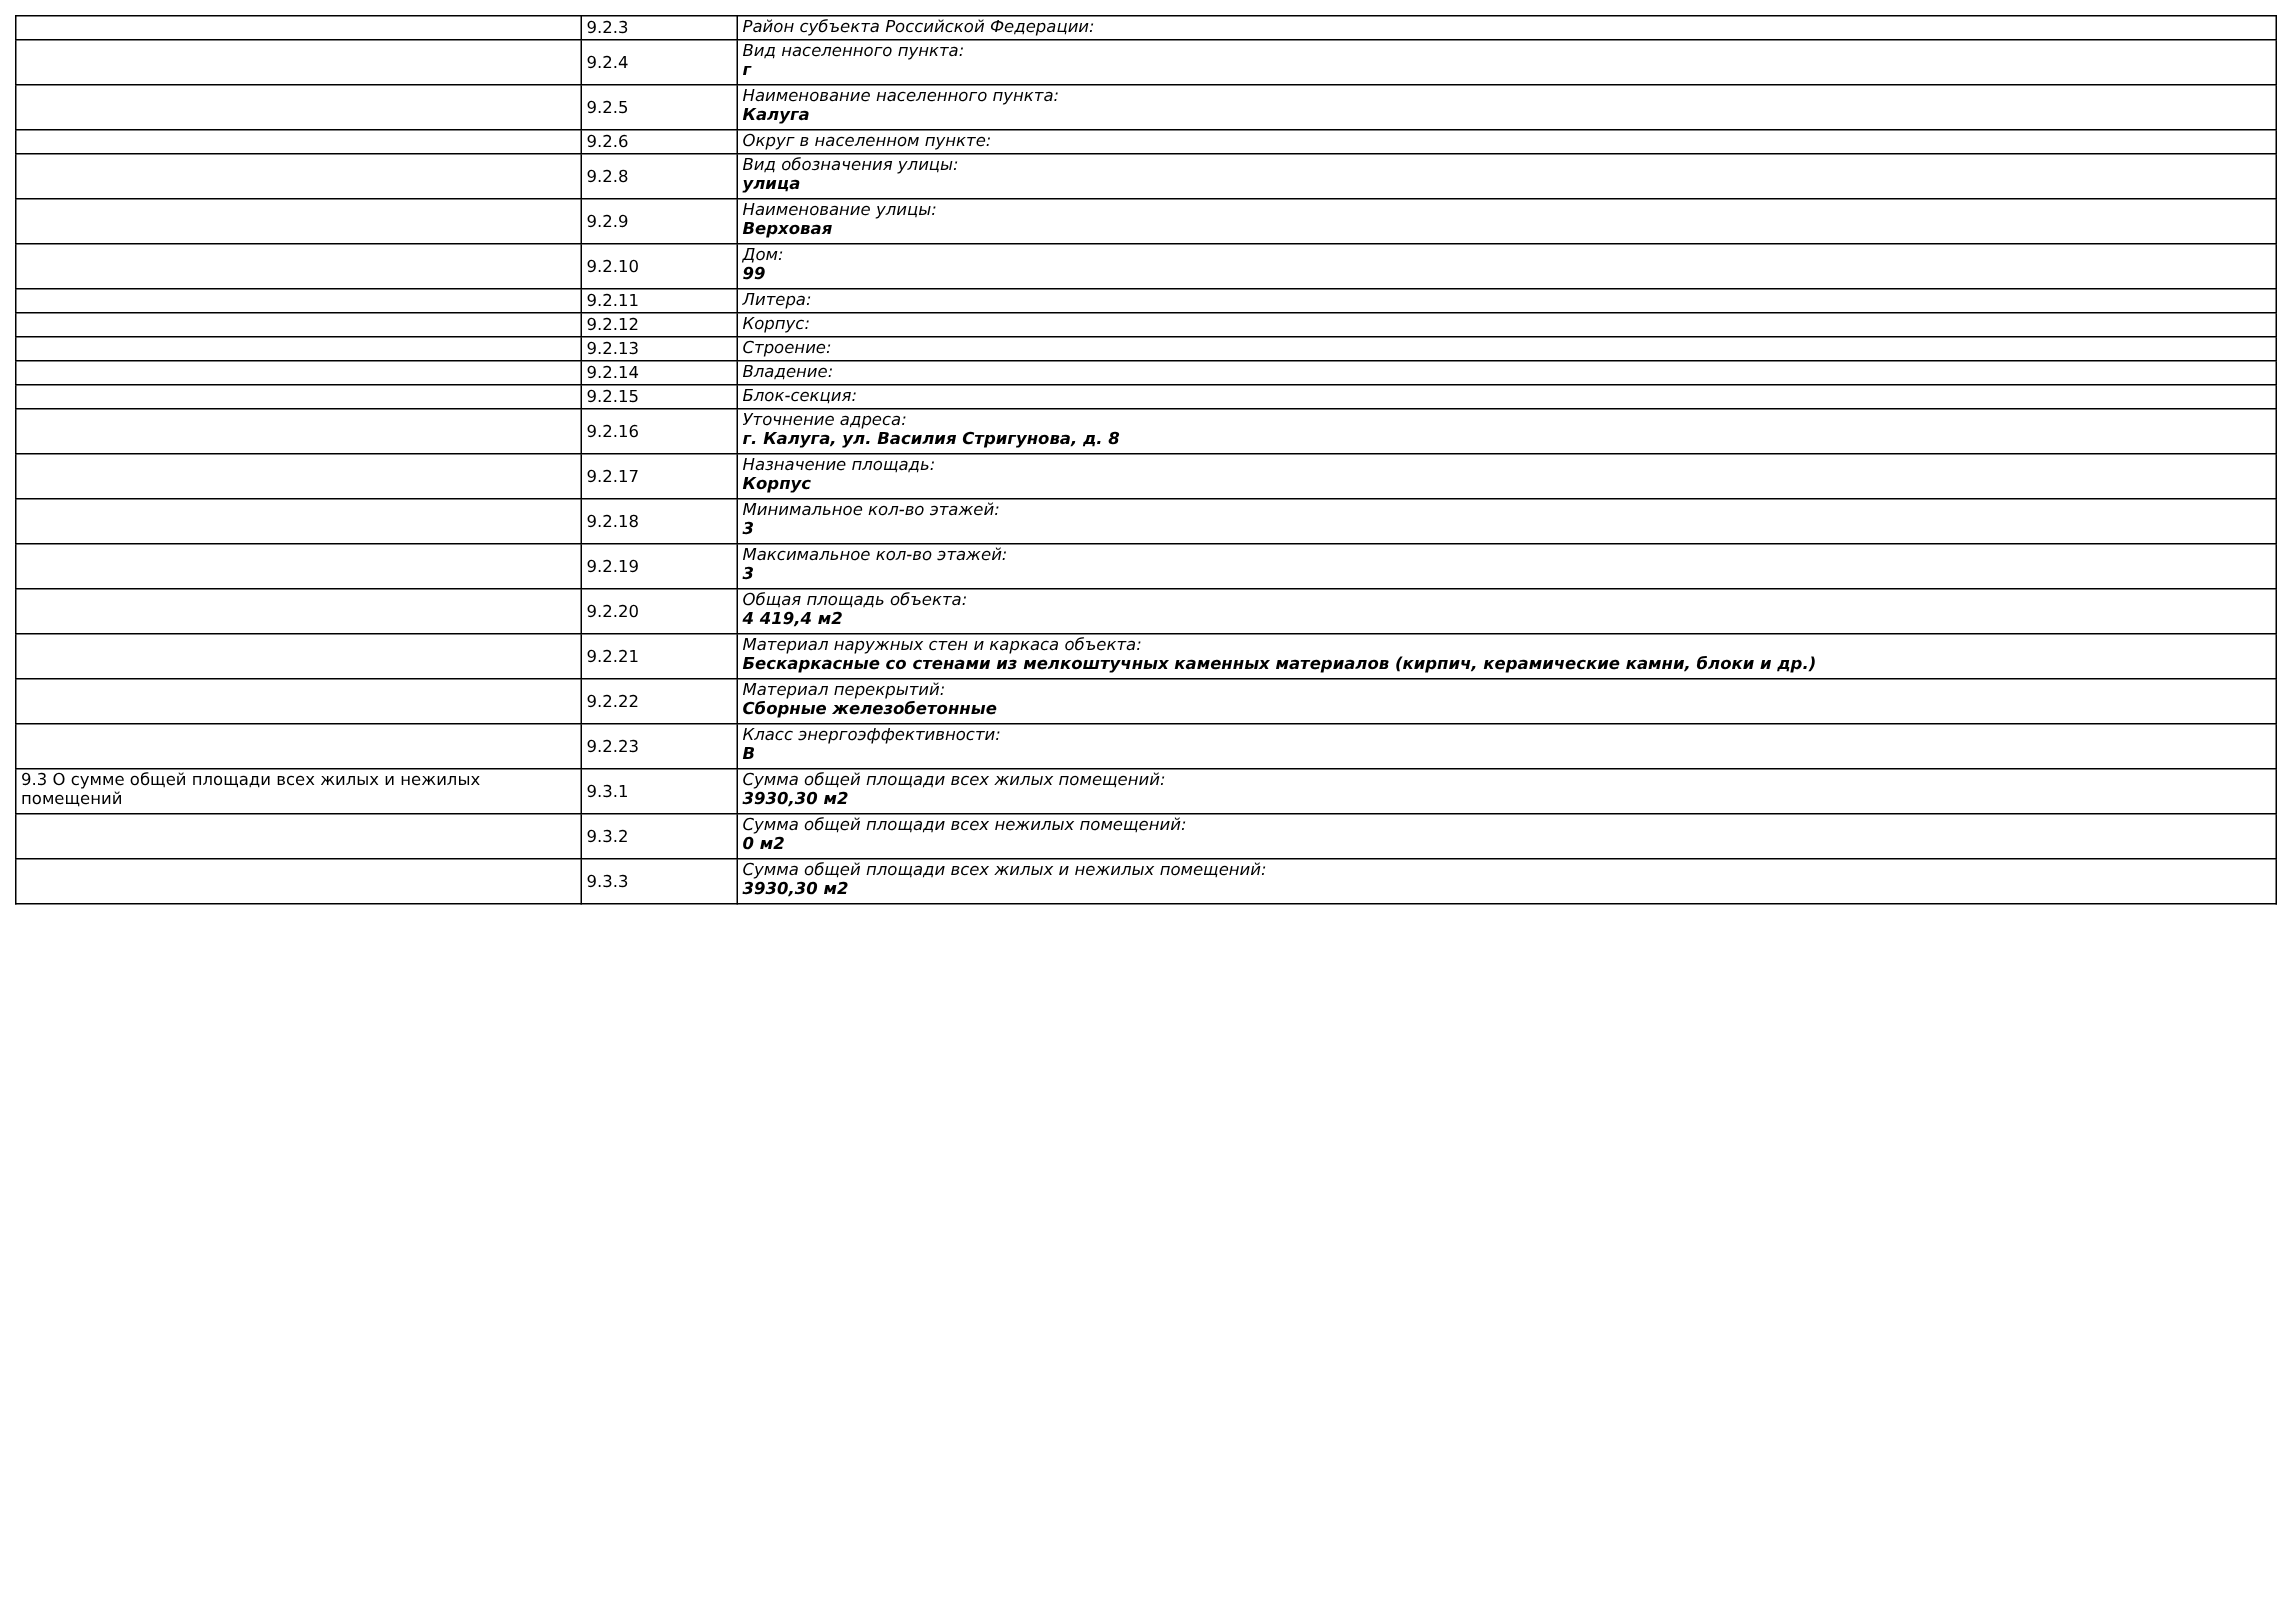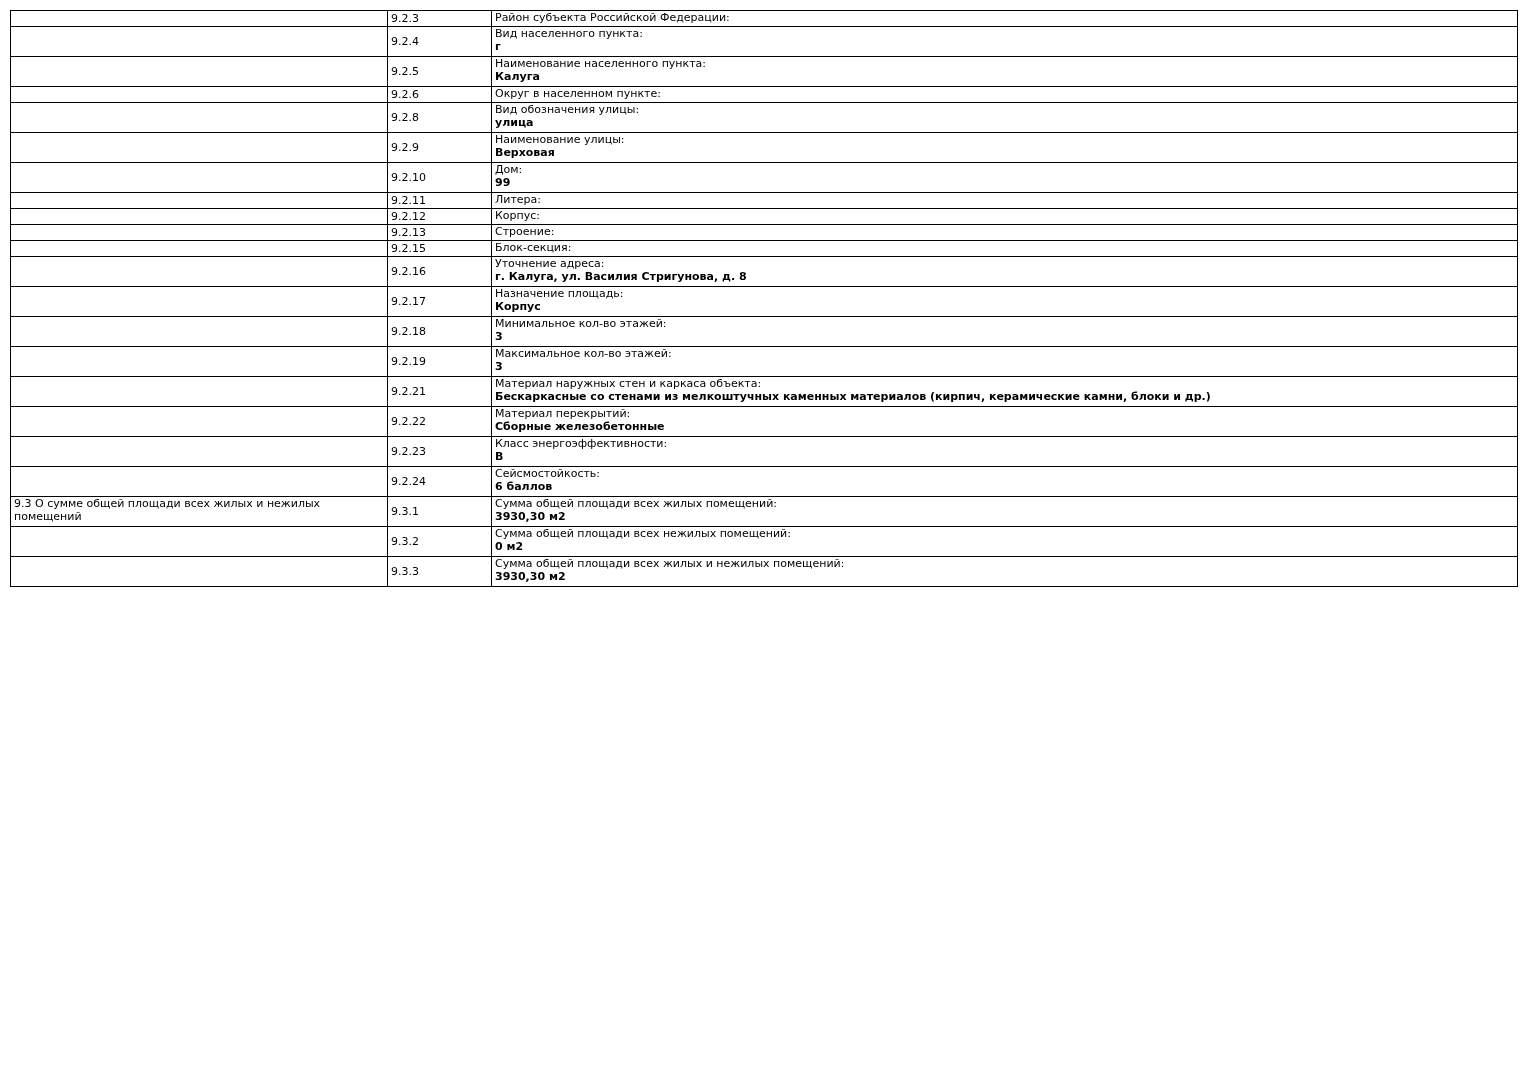--- a/index.html
+++ b/index.html
@@ -34,20 +34,21 @@
     vertical-align: top;
     padding-top: 1px;
   }
   td.col-code {
     vertical-align: middle;
   }
   td.col-content {
     vertical-align: top;
     padding-top: 1px;
     padding-bottom: 1px;
+    font-style: italic;
   }
   tr.single td.col-content, tr.single td.col-code, tr.single td.col-section { height: 15px; }
   tr.double td.col-content, tr.double td.col-code, tr.double td.col-section { height: 29px; }
   .label-line { font-weight: normal; }
   .value-line { font-weight: bold; }
 </style>
 </head>
 <body>
 
 <div class="doc-wrap">
@@ -128,20 +129,27 @@
         </tr>
         <tr class="single">
           <td class="col-section"></td>
           <td class="col-code">9.2.13</td>
           <td class="col-content">
             <div class="label-line">Строение:</div>
           </td>
         </tr>
         <tr class="single">
           <td class="col-section"></td>
+          <td class="col-code">9.2.14</td>
+          <td class="col-content">
+            <div class="label-line">Владение:</div>
+          </td>
+        </tr>
+        <tr class="single">
+          <td class="col-section"></td>
           <td class="col-code">9.2.15</td>
           <td class="col-content">
             <div class="label-line">Блок-секция:</div>
           </td>
         </tr>
         <tr class="double">
           <td class="col-section"></td>
           <td class="col-code">9.2.16</td>
           <td class="col-content">
             <div class="label-line">Уточнение адреса:</div>
@@ -167,48 +175,48 @@
         <tr class="double">
           <td class="col-section"></td>
           <td class="col-code">9.2.19</td>
           <td class="col-content">
             <div class="label-line">Максимальное кол-во этажей:</div>
             <div class="value-line">3</div>
           </td>
         </tr>
         <tr class="double">
           <td class="col-section"></td>
+          <td class="col-code">9.2.20</td>
+          <td class="col-content">
+            <div class="label-line">Общая площадь объекта:</div>
+            <div class="value-line">4 419,4 м2</div>
+          </td>
+        </tr>
+        <tr class="double">
+          <td class="col-section"></td>
           <td class="col-code">9.2.21</td>
           <td class="col-content">
             <div class="label-line">Материал наружных стен и каркаса объекта:</div>
             <div class="value-line">Бескаркасные со стенами из мелкоштучных каменных материалов (кирпич, керамические камни, блоки и др.)</div>
           </td>
         </tr>
         <tr class="double">
           <td class="col-section"></td>
           <td class="col-code">9.2.22</td>
           <td class="col-content">
             <div class="label-line">Материал перекрытий:</div>
             <div class="value-line">Сборные железобетонные</div>
           </td>
         </tr>
         <tr class="double">
           <td class="col-section"></td>
           <td class="col-code">9.2.23</td>
           <td class="col-content">
             <div class="label-line">Класс энергоэффективности:</div>
             <div class="value-line">В</div>
-          </td>
-        </tr>
-        <tr class="double">
-          <td class="col-section"></td>
-          <td class="col-code">9.2.24</td>
-          <td class="col-content">
-            <div class="label-line">Сейсмостойкость:</div>
-            <div class="value-line">6 баллов</div>
           </td>
         </tr>
         <tr class="double">
           <td class="col-section">9.3 О сумме общей площади всех жилых и нежилых помещений</td>
           <td class="col-code">9.3.1</td>
           <td class="col-content">
             <div class="label-line">Сумма общей площади всех жилых помещений:</div>
             <div class="value-line">3930,30 м2</div>
           </td>
         </tr>

